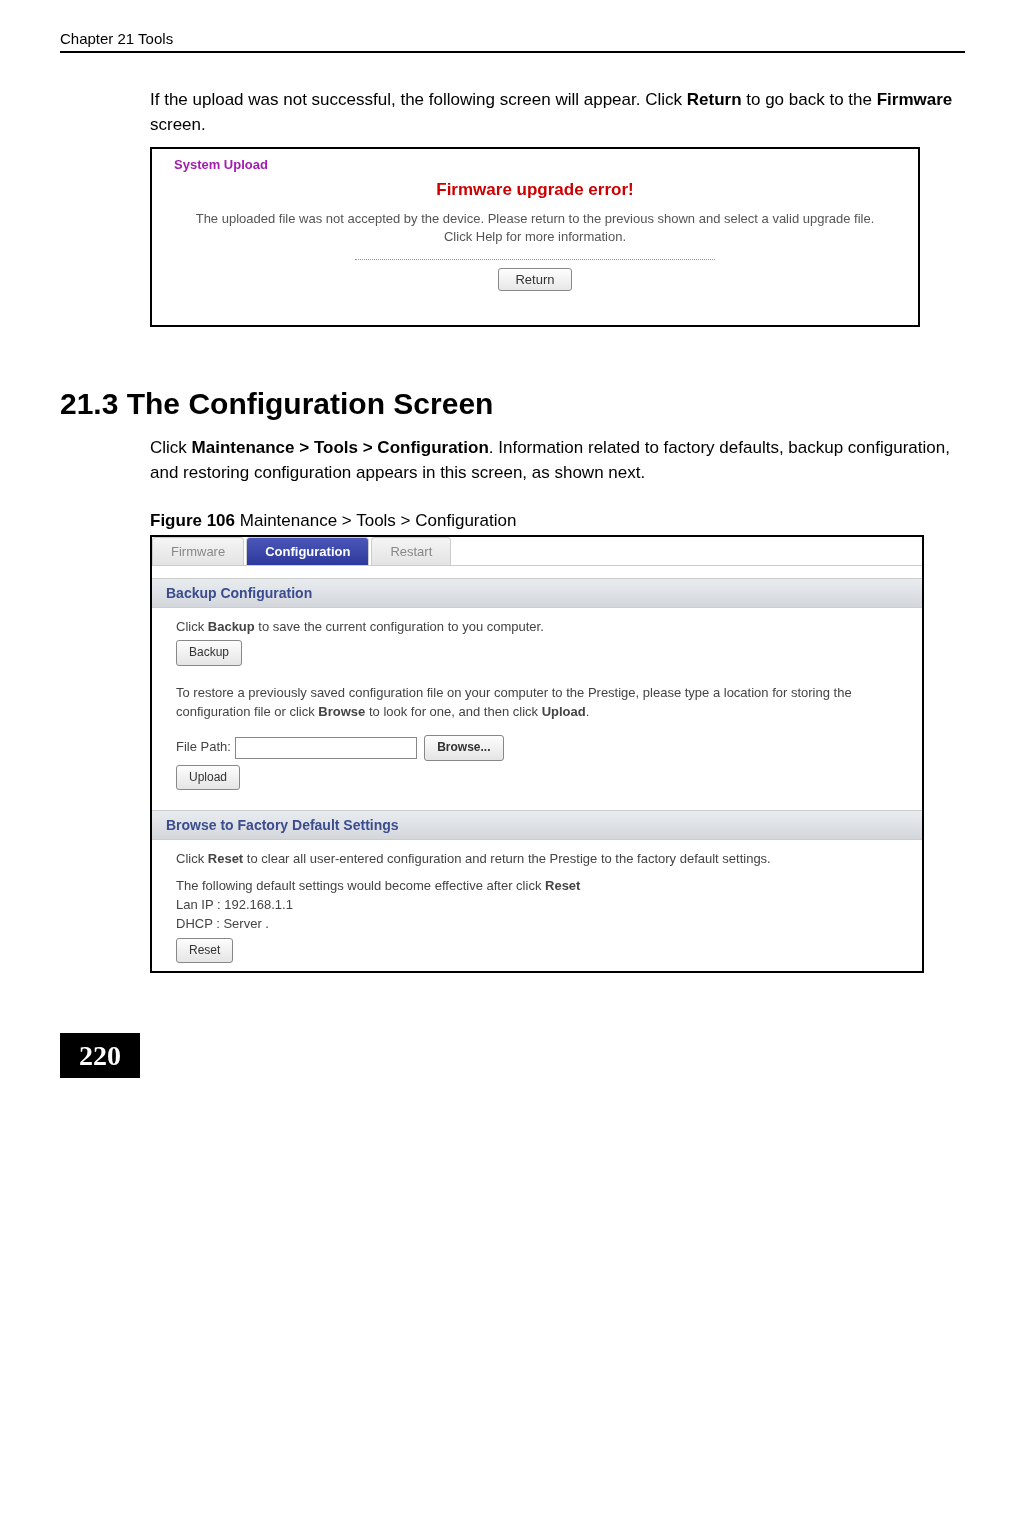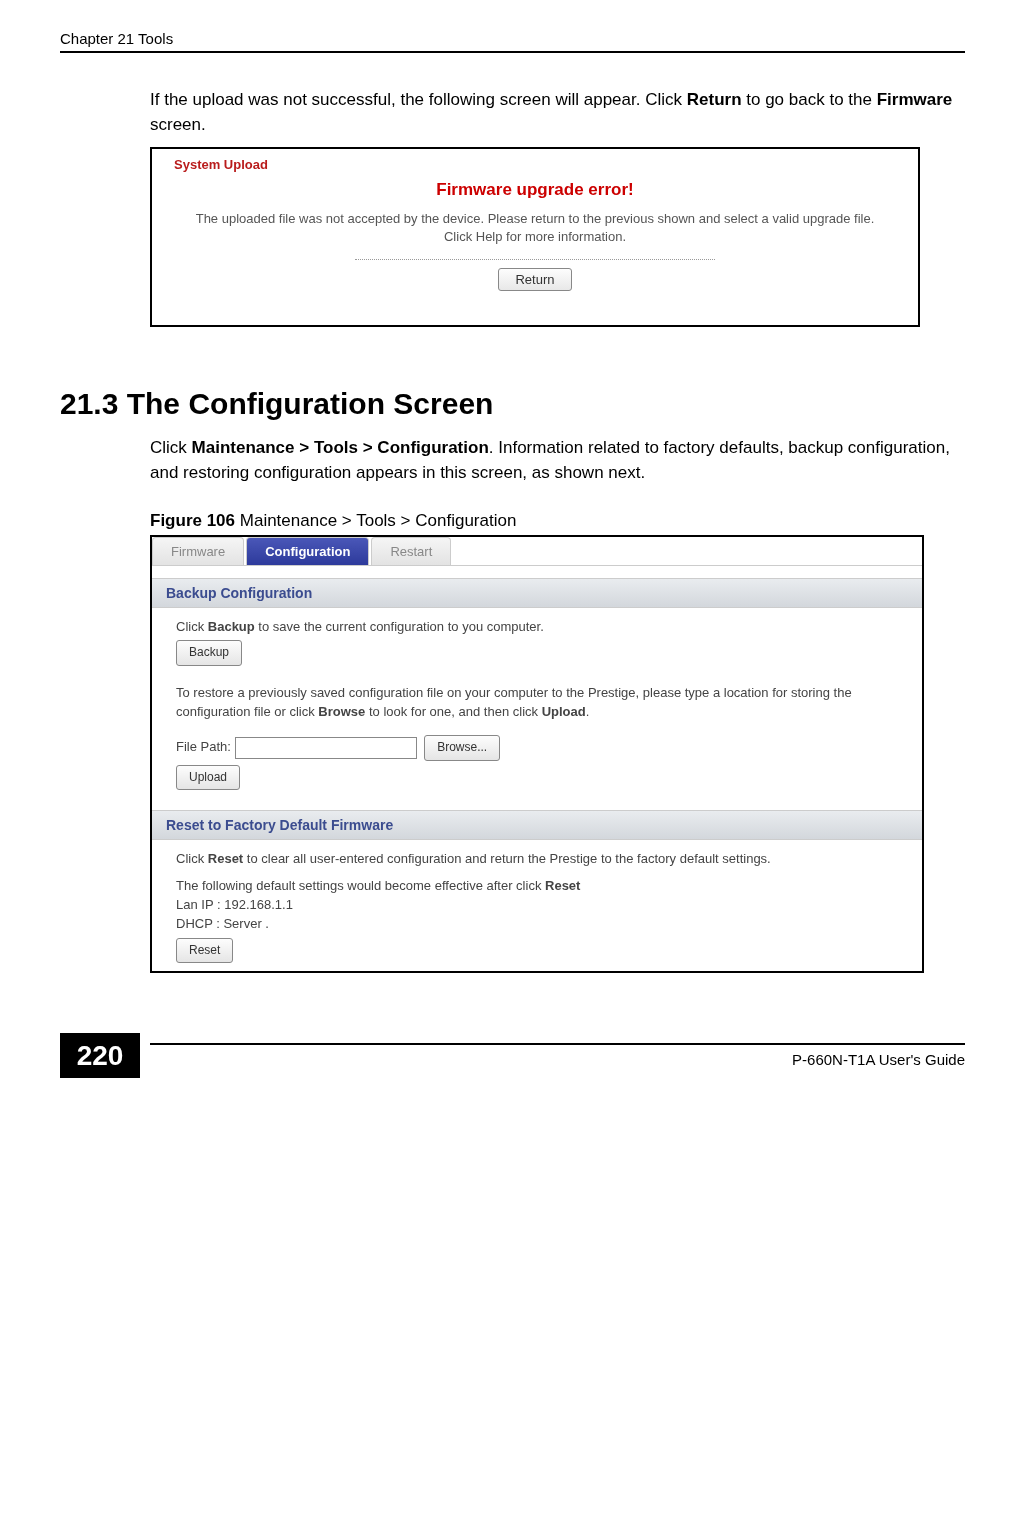--- a/index.html
+++ b/index.html
@@ -36,21 +36,21 @@
   }
   
   .f105 {
     width: 770px;
     height: 180px;
     position: relative;
     font-family: Verdana, Arial, sans-serif;
     box-sizing: border-box;
   }
   .f105-title {
-    color: #b91c1c;
+    color: #a21caf;
     font-weight: bold;
     font-size: 13px;
     padding: 8px 0 6px 22px;
   }
   .f105-error {
     text-align: center;
     color: #c00;
     font-weight: bold;
     font-size: 17px;
     margin-top: 2px;
@@ -150,20 +150,21 @@
     vertical-align: middle;
   }
   .defaults {
     margin-top: 8px;
   }
   
   .footer {
     display: flex;
     align-items: center;
     margin-top: 60px;
+    font-family: Liberation Serif, serif;
   }
   .page-num {
     width: 80px;
     height: 45px;
     background: #000;
     color: #fff;
     font-size: 28px;
     font-weight: bold;
     display: flex;
     align-items: center;
@@ -221,35 +222,34 @@
     <div class="section-content">
       <div>Click <b>Backup</b> to save the current configuration to you computer.</div>
       <span class="ui-btn">Backup</span>
     </div>
 
     <div class="section-content">
       <div>To restore a previously saved configuration file on your computer to the Prestige, please type a location for storing the configuration file or click <b>Browse</b> to look for one, and then click <b>Upload</b>.</div>
       <div class="file-row">
         <span>File Path:</span>
         <span class="file-input"></span>
-        <span class="ui-btn" style="margin-left:4px;">Browse...</span>
+        <span class="ui-btn" style="margin-left:4px;font-weight:bold;">Browse...</span>
       </div>
       <div><span class="ui-btn">Upload</span></div>
     </div>
 
-    <div class="section-bar">Reset to Factory Default Firmware</div>
+    <div class="section-bar">Browse to Factory Default Settings</div>
     <div class="section-content">
       <div>Click <b>Reset</b> to clear all user-entered configuration and return the Prestige to the factory default settings.</div>
       <div class="defaults">
         <div>The following default settings would become effective after click <b>Reset</b></div>
         <div>Lan IP : 192.168.1.1</div>
         <div>DHCP : Server .</div>
       </div>
       <span class="ui-btn">Reset</span>
     </div>
   </div>
 
   <div class="footer">
     <div class="page-num">220</div>
-    <div class="footer-right">P-660N-T1A User's Guide</div>
   </div>
 
 </div>
 
 </body></html>

